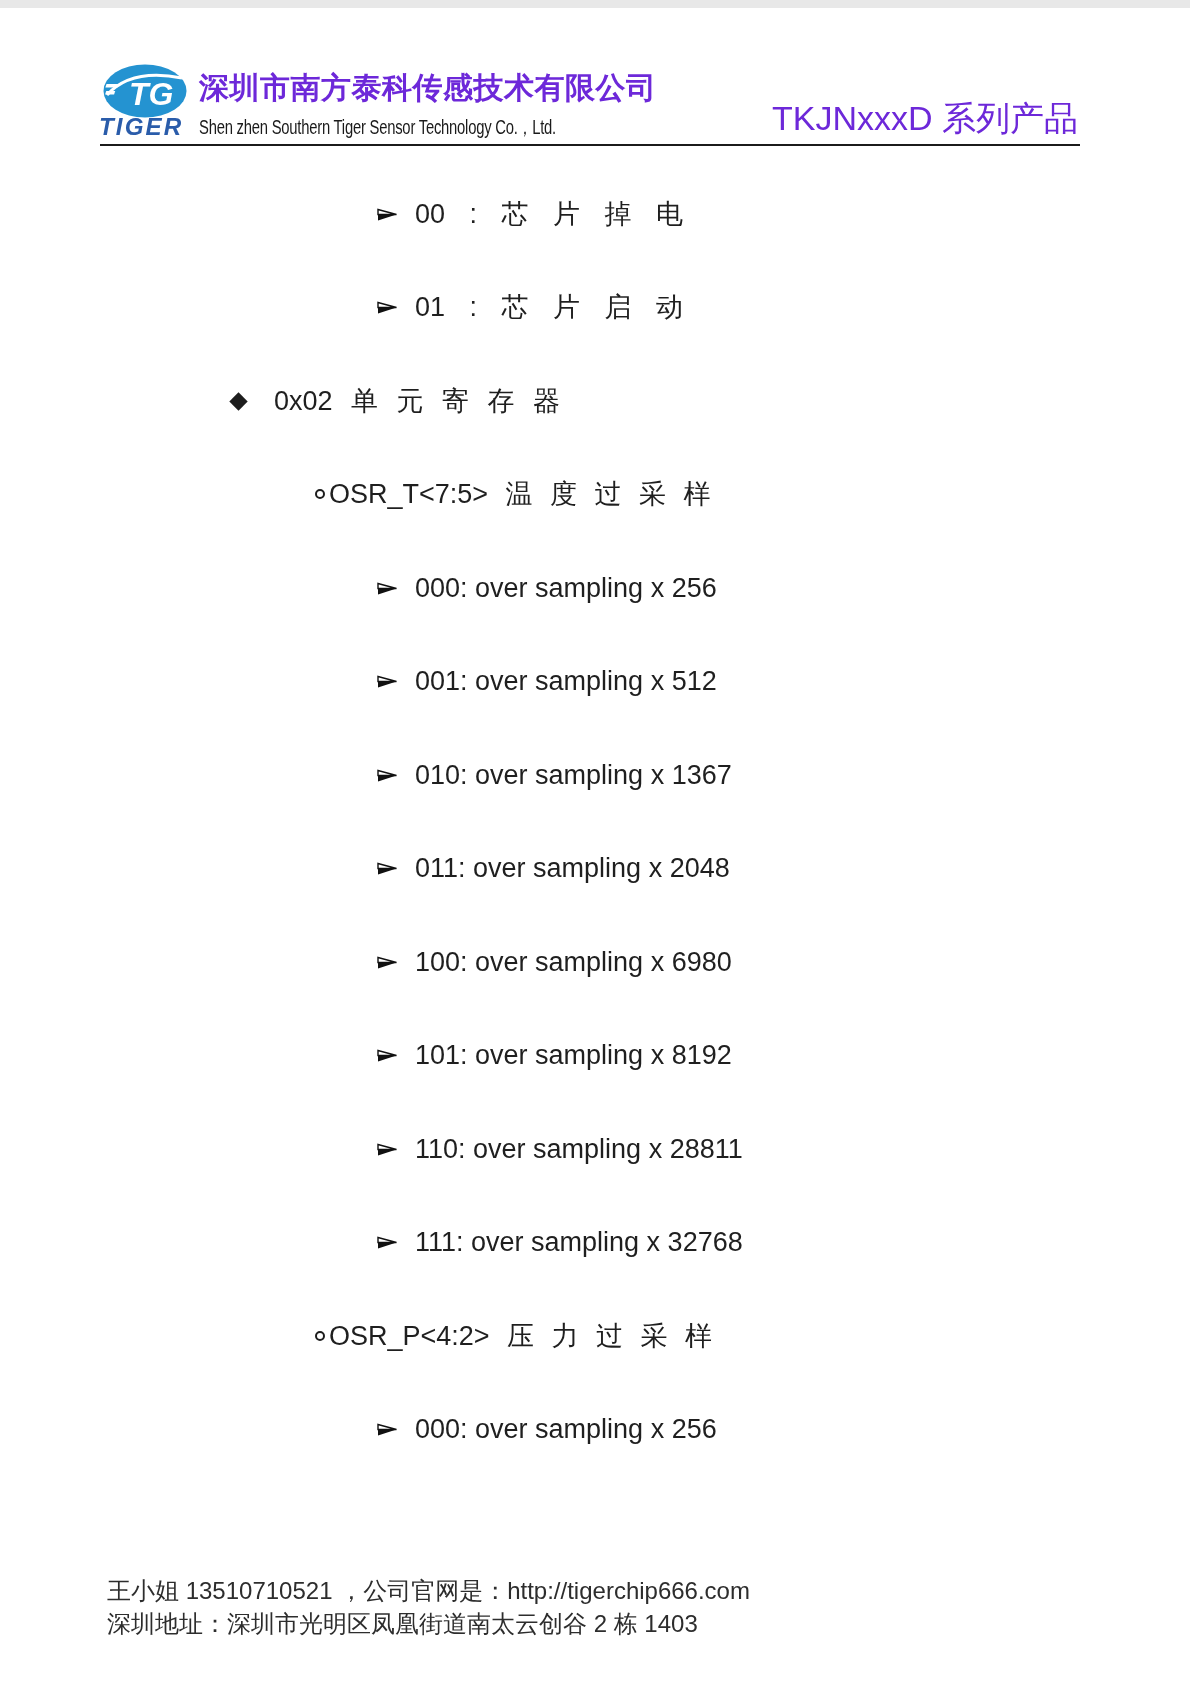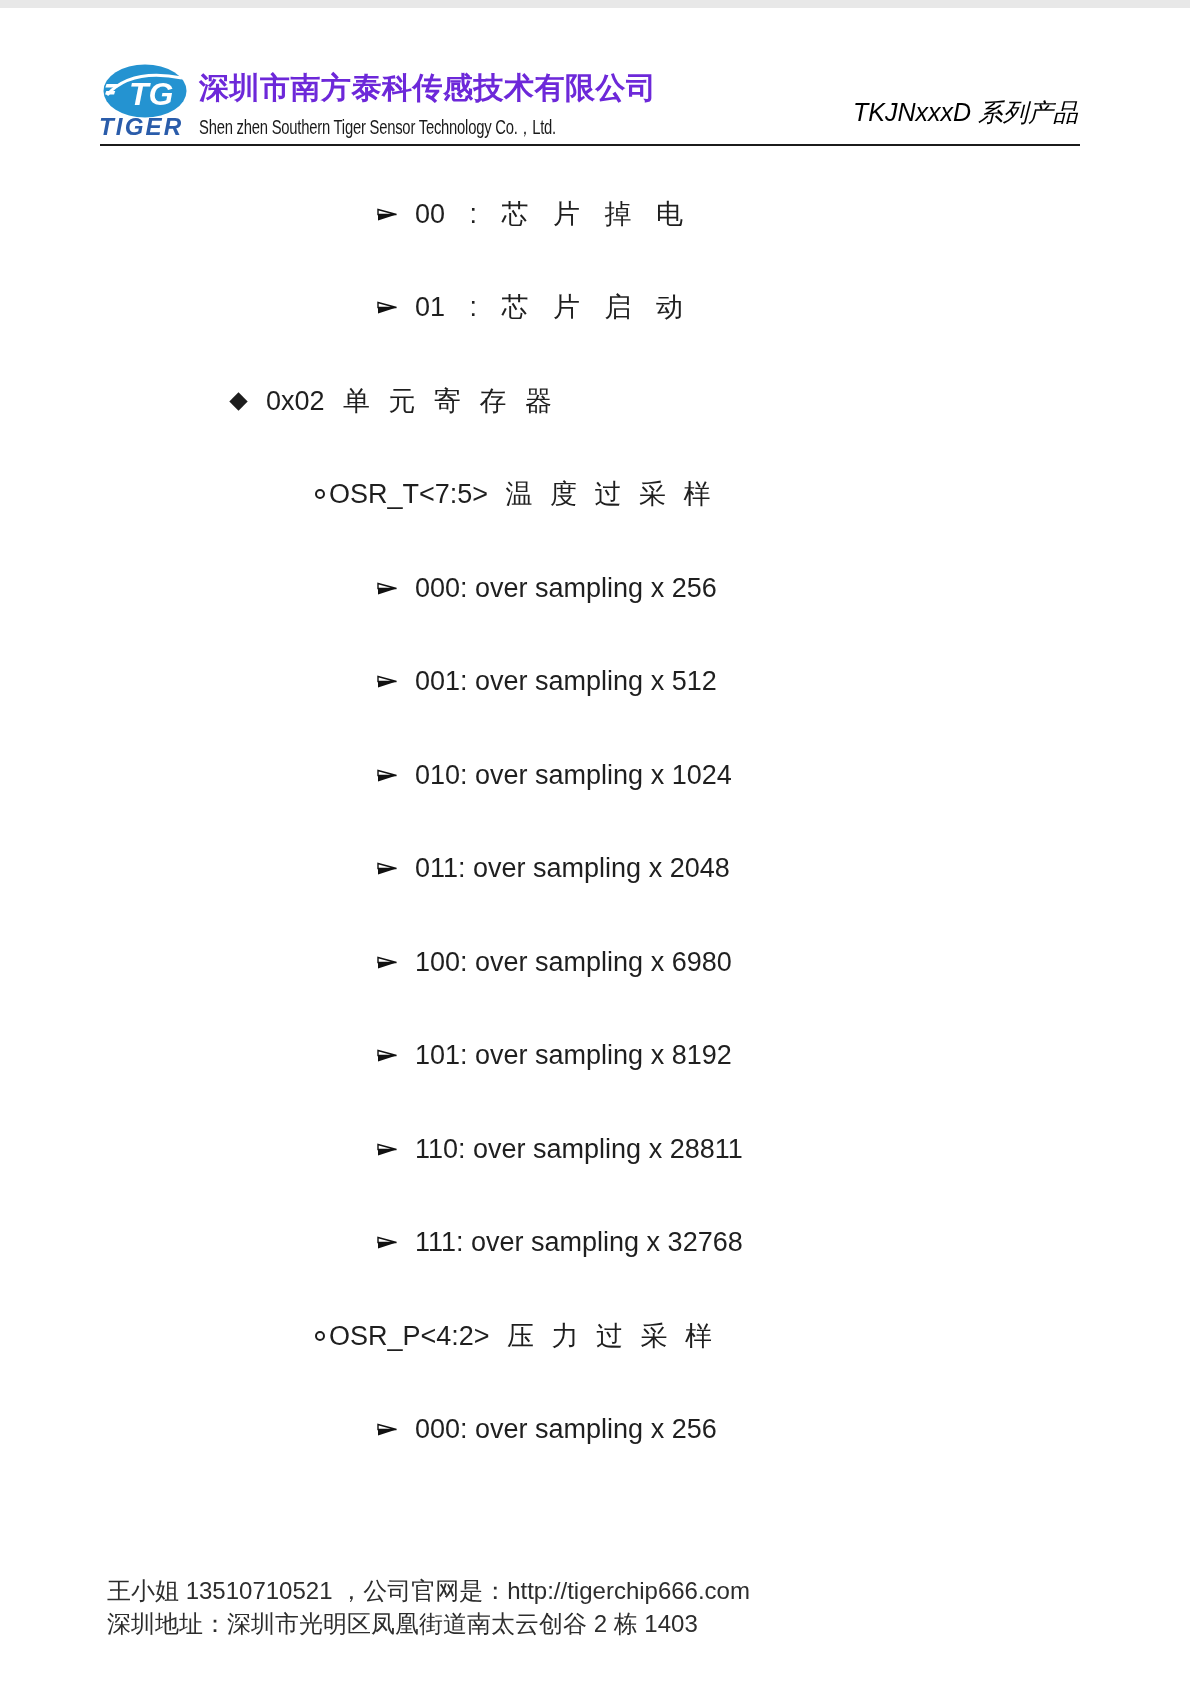--- a/index.html
+++ b/index.html
@@ -28,21 +28,21 @@
     white-space:nowrap;
   }
   .company-en {
     position:absolute; left:199px; top:106px;
     font-size:20px; color:#1a1a1a; white-space:nowrap;
     transform: scaleX(0.74); transform-origin:left center;
     letter-spacing:-0.3px;
   }
   .product-series {
     position:absolute; top:88px; right:112px;
-    font-size:25px; color:#000000; white-space:nowrap;font-style:italic;
+    font-size:34px; color:#6d28d9; white-space:nowrap;
   }
   .header-rule {
     position:absolute; left:100px; top:136px; width:980px; height:2px;
     background:#1b1b1b;
   }
 
   
   .doc-line {
     position:absolute;
     display:flex; align-items:center;
@@ -101,21 +101,21 @@
   </div>
 
   <div class="doc-line indent-3" style="top:282px;">
     <svg class="bullet-arrow" viewBox="0 0 22 19">
       <polygon points="2,4.5 20.5,9.5 2,9.5" fill="#ffffff" stroke="#111111" stroke-width="1.4"></polygon>
       <polygon points="2,9.5 20.5,9.5 2,15.5" fill="#111111"></polygon>
     </svg>
     <span class="ws-wide">01 : 芯 片 启 动</span>
   </div>
 
-  <div class="doc-line indent-1" style="top:376px;">
+  <div class="doc-line indent-1" style="top:376px;gap:8px;">
     <span class="bullet-diamond"></span>
     <span class="ws-mid">0x02 单 元 寄 存 器</span>
   </div>
 
   <div class="doc-line indent-2" style="top:469px;text-align:center;">
     <span class="bullet-circle"></span>
     <span class="ws-osr">OSR_T&lt;7:5&gt; 温 度 过 采 样</span>
   </div>
 
   <div class="doc-line indent-3" style="top:563px;">
@@ -132,21 +132,21 @@
       <polygon points="2,9.5 20.5,9.5 2,15.5" fill="#111111"></polygon>
     </svg>
     <span>001: over sampling x 512</span>
   </div>
 
   <div class="doc-line indent-3" style="top:750px;">
     <svg class="bullet-arrow" viewBox="0 0 22 19">
       <polygon points="2,4.5 20.5,9.5 2,9.5" fill="#ffffff" stroke="#111111" stroke-width="1.4"></polygon>
       <polygon points="2,9.5 20.5,9.5 2,15.5" fill="#111111"></polygon>
     </svg>
-    <span>010: over sampling x 1024</span>
+    <span>010: over sampling x 1367</span>
   </div>
 
   <div class="doc-line indent-3" style="top:843px;">
     <svg class="bullet-arrow" viewBox="0 0 22 19">
       <polygon points="2,4.5 20.5,9.5 2,9.5" fill="#ffffff" stroke="#111111" stroke-width="1.4"></polygon>
       <polygon points="2,9.5 20.5,9.5 2,15.5" fill="#111111"></polygon>
     </svg>
     <span>011: over sampling x 2048</span>
   </div>
 

